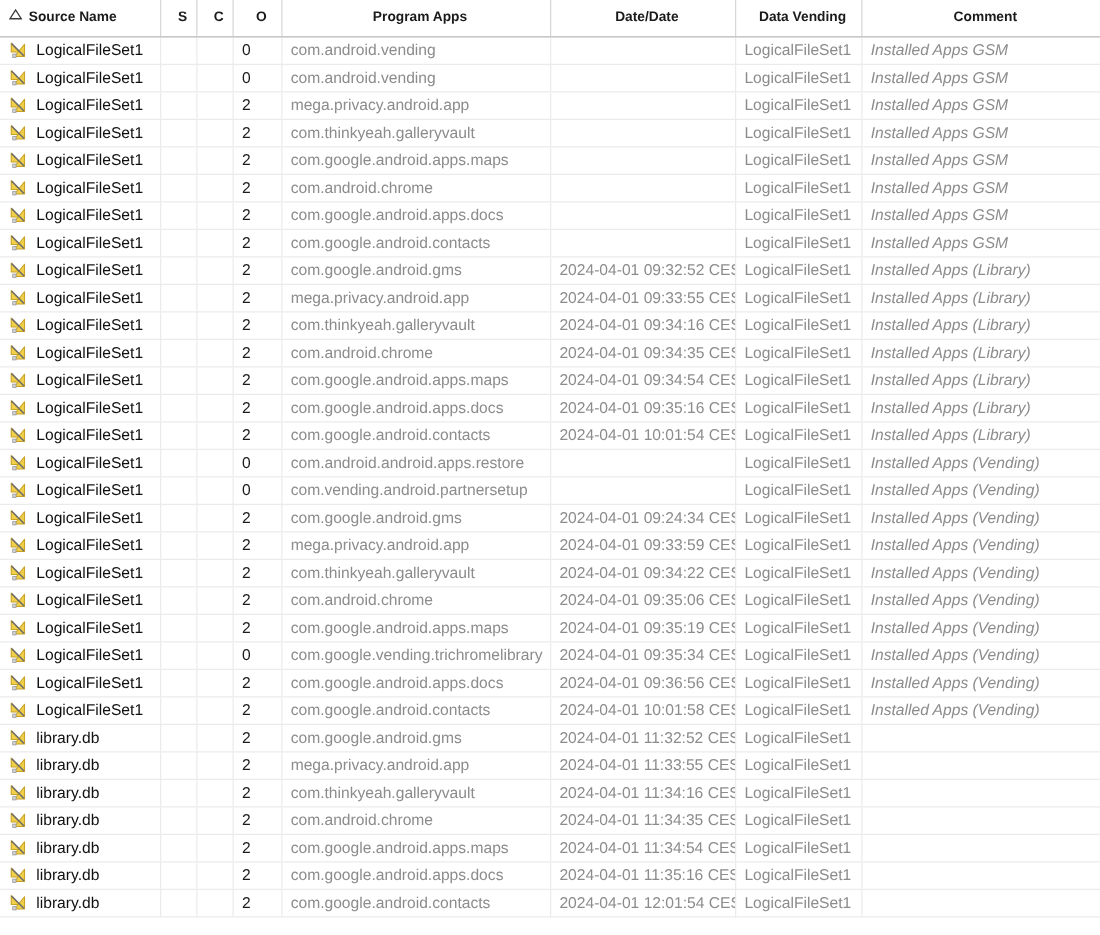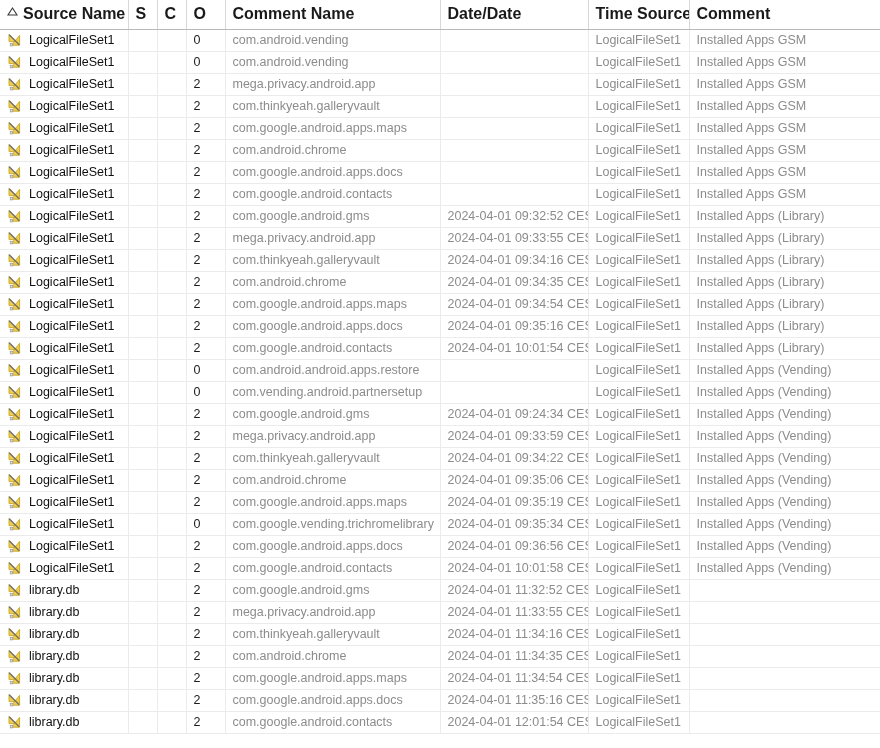--- a/index.html
+++ b/index.html
@@ -34,23 +34,23 @@
 
   
   thead tr {
     height: 29px;
   }
   thead th {
     background: #ffffff;
     border-bottom: 1px solid #b8b8b8;
     border-right: 1px solid #d8d8d8;
     font-weight: bold;
-    font-size: 16px;
+    font-size: 11px;
     color: #1a1a1a;
-    text-align: left;
+    text-align: center;
     padding: 0 0 0 7px;
     vertical-align: middle;
     white-space: nowrap;
     overflow: hidden;
     height: 29px;
     box-sizing: border-box;
     user-select: none;
   }
   thead th.last-col {
     border-right: none;
@@ -82,21 +82,21 @@
     box-sizing: border-box;
     border-bottom: 1px solid #ebebeb;
     border-right: 1px solid #ebebeb;
     padding: 0 0 0 7px;
     vertical-align: middle;
     white-space: nowrap;
     overflow: hidden;
     text-overflow: clip;
     background: #ffffff;
   }
-  tbody td.last-col { border-right: none; }
+  tbody td.last-col { border-right: none; font-style: italic; }
 
   
   col.c-source  { width: 128px; }
   col.c-s       { width: 29px;  }
   col.c-c       { width: 29px;  }
   col.c-o       { width: 39px;  }
   col.c-program { width: 215px; }
   col.c-date    { width: 148px; }
   col.c-datasrc { width: 101px; }
   col.c-comment { width: 191px; }
@@ -156,23 +156,23 @@
               <svg width="11" height="9" viewBox="0 0 11 9" aria-hidden="true">
                 <polygon points="5.5,1 10,8 1,8" fill="none" stroke="#3a3a3a" stroke-width="1.1"></polygon>
               </svg>
             </span>
             <span>Source Name</span>
           </span>
         </th>
         <th><span>S</span></th>
         <th><span>C</span></th>
         <th><span>O</span></th>
-        <th><span>Comment Name</span></th>
+        <th><span>Program Apps</span></th>
         <th><span>Date/Date</span></th>
-        <th><span>Time Source</span></th>
+        <th><span>Data Vending</span></th>
         <th class="last-col"><span>Comment</span></th>
       </tr>
     </thead>
     <tbody id="table-body">
         <tr>
     <td class="col-source">
       <span class="cell-source">
         <span class="fileset-icon">
           <svg width="16" height="16" viewBox="0 0 16 16" aria-hidden="true">
             <polygon points="2,2.5 8.6,9.6 2,9.6" fill="#f0cf4a" stroke="#c9a325" stroke-width="0.9" stroke-linejoin="round"></polygon>

